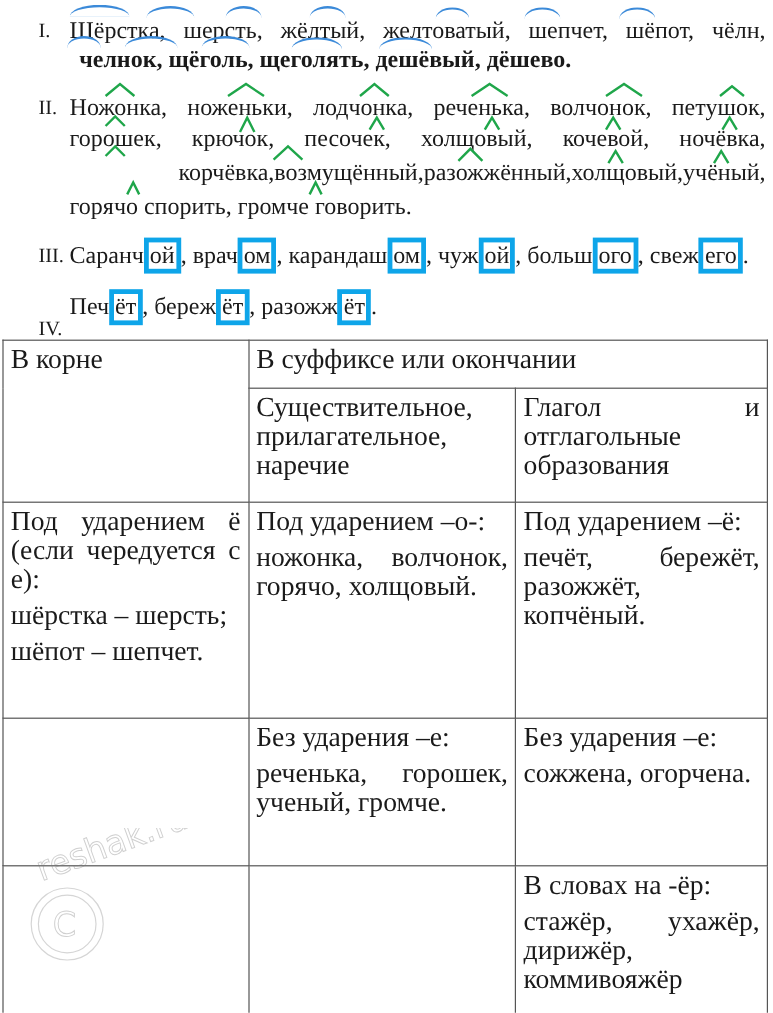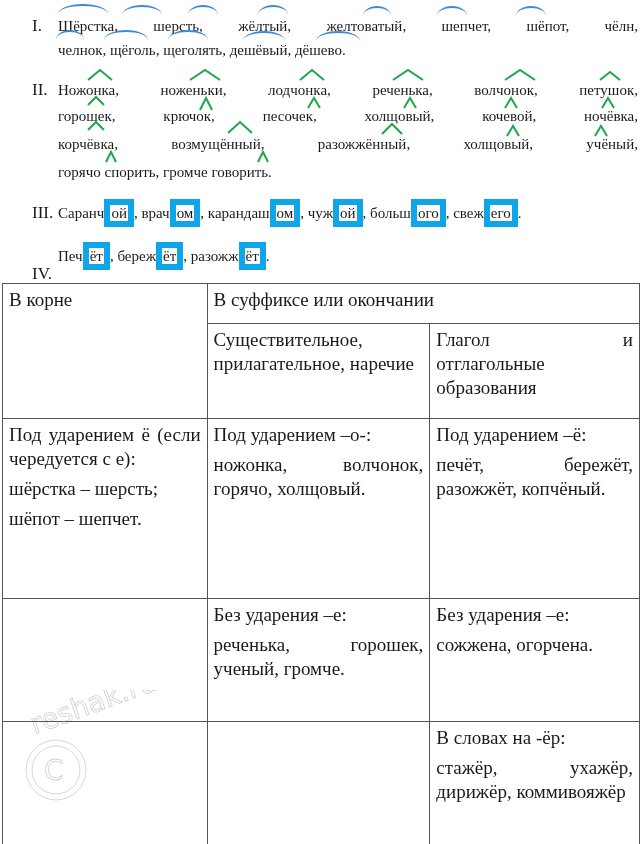--- a/index.html
+++ b/index.html
@@ -1,42 +1,42 @@
 <!DOCTYPE html>
 <html><head>
 <meta charset="utf-8">
 <style>
   html, body { margin:0; padding:0; background:#ffffff; }
   body { width:644px; height:844px; position:relative; overflow:hidden;
          font-family: "Liberation Serif", "DejaVu Serif", serif; color:#1a1a1a; font-size:17px; }
-  .line { position:absolute; white-space:nowrap; font-size:15px; line-height:20px; }
+  .line { position:absolute; white-space:nowrap; font-size:20px; line-height:20px; }
   .num { position:absolute; font-size:17px; line-height:20px; }
   .justify { display:flex; justify-content:space-between; }
   .arc { position:absolute; border-top:2px solid #3b8ad9; border-radius:50% 50% 0 0 / 100% 100% 0 0; height:8px; }
-  .boxed { border:6px solid #0ea5e9; padding:0 1px; }
+  .boxed { border:4px solid #0ea5e9; padding:0 1px; }
   table.grid { position:absolute; left:2px; top:283px; border-collapse:collapse; width:638px; }
-  table.grid td { border:1.5px solid #555; vertical-align:top; padding:4px 6px; font-size:19px; line-height:24px; }
+  table.grid td { border:1.5px solid #555; vertical-align:top; padding:4px 6px; font-size:23px; line-height:24px; }
   .cell-text p { margin:0 0 6px 0; }
   .tj { text-align:justify; text-align-last:auto; }
   .wm { position:absolute; left:14px; top:690px; width:150px; height:120px; opacity:0.35; pointer-events:none; }
 </style>
 </head>
 <body>
 
 <div class="num" style="left:32px; top:16px;">I.</div>
 <div class="line justify" style="left:58px; top:16px; width:580px;">
   <span>Шёрстка,</span>
   <span>шерсть,</span>
   <span>жёлтый,</span>
   <span>желтоватый,</span>
   <span>шепчет,</span>
   <span>шёпот,</span>
   <span>чёлн,</span>
 </div>
-<div class="line" style="left:58px; top:40px;">
+<div class="line" style="left:66px; top:40px;font-weight:bold;">
   <span>челнок,</span>
   <span>щёголь,</span>
   <span>щеголять,</span>
   <span>дешёвый,</span>
   <span>дёшево.</span>
 </div>
 
 <div class="arc" style="left:58px; top:4px; width:50px;"></div>
 <div class="arc" style="left:122px; top:5px; width:40px;"></div>
 <div class="arc" style="left:188px; top:5px; width:30px;"></div>
@@ -61,21 +61,21 @@
   <span>петушок,</span>
 </div>
 <div class="line justify" style="left:58px; top:106px; width:580px;">
   <span>горошек,</span>
   <span>крючок,</span>
   <span>песочек,</span>
   <span>холщовый,</span>
   <span>кочевой,</span>
   <span>ночёвка,</span>
 </div>
-<div class="line justify" style="left:58px; top:134px; width:580px;">
+<div class="line justify" style="left:58px; top:134px; width:580px;justify-content:flex-end;">
   <span>корчёвка,</span>
   <span>возмущённый,</span>
   <span>разожжённый,</span>
   <span>холщовый,</span>
   <span>учёный,</span>
 </div>
 <div class="line" style="left:58px; top:162px;font-family:Liberation Serif, serif;">
   <span>горячо спорить, громче говорить.</span>
 </div>
 

